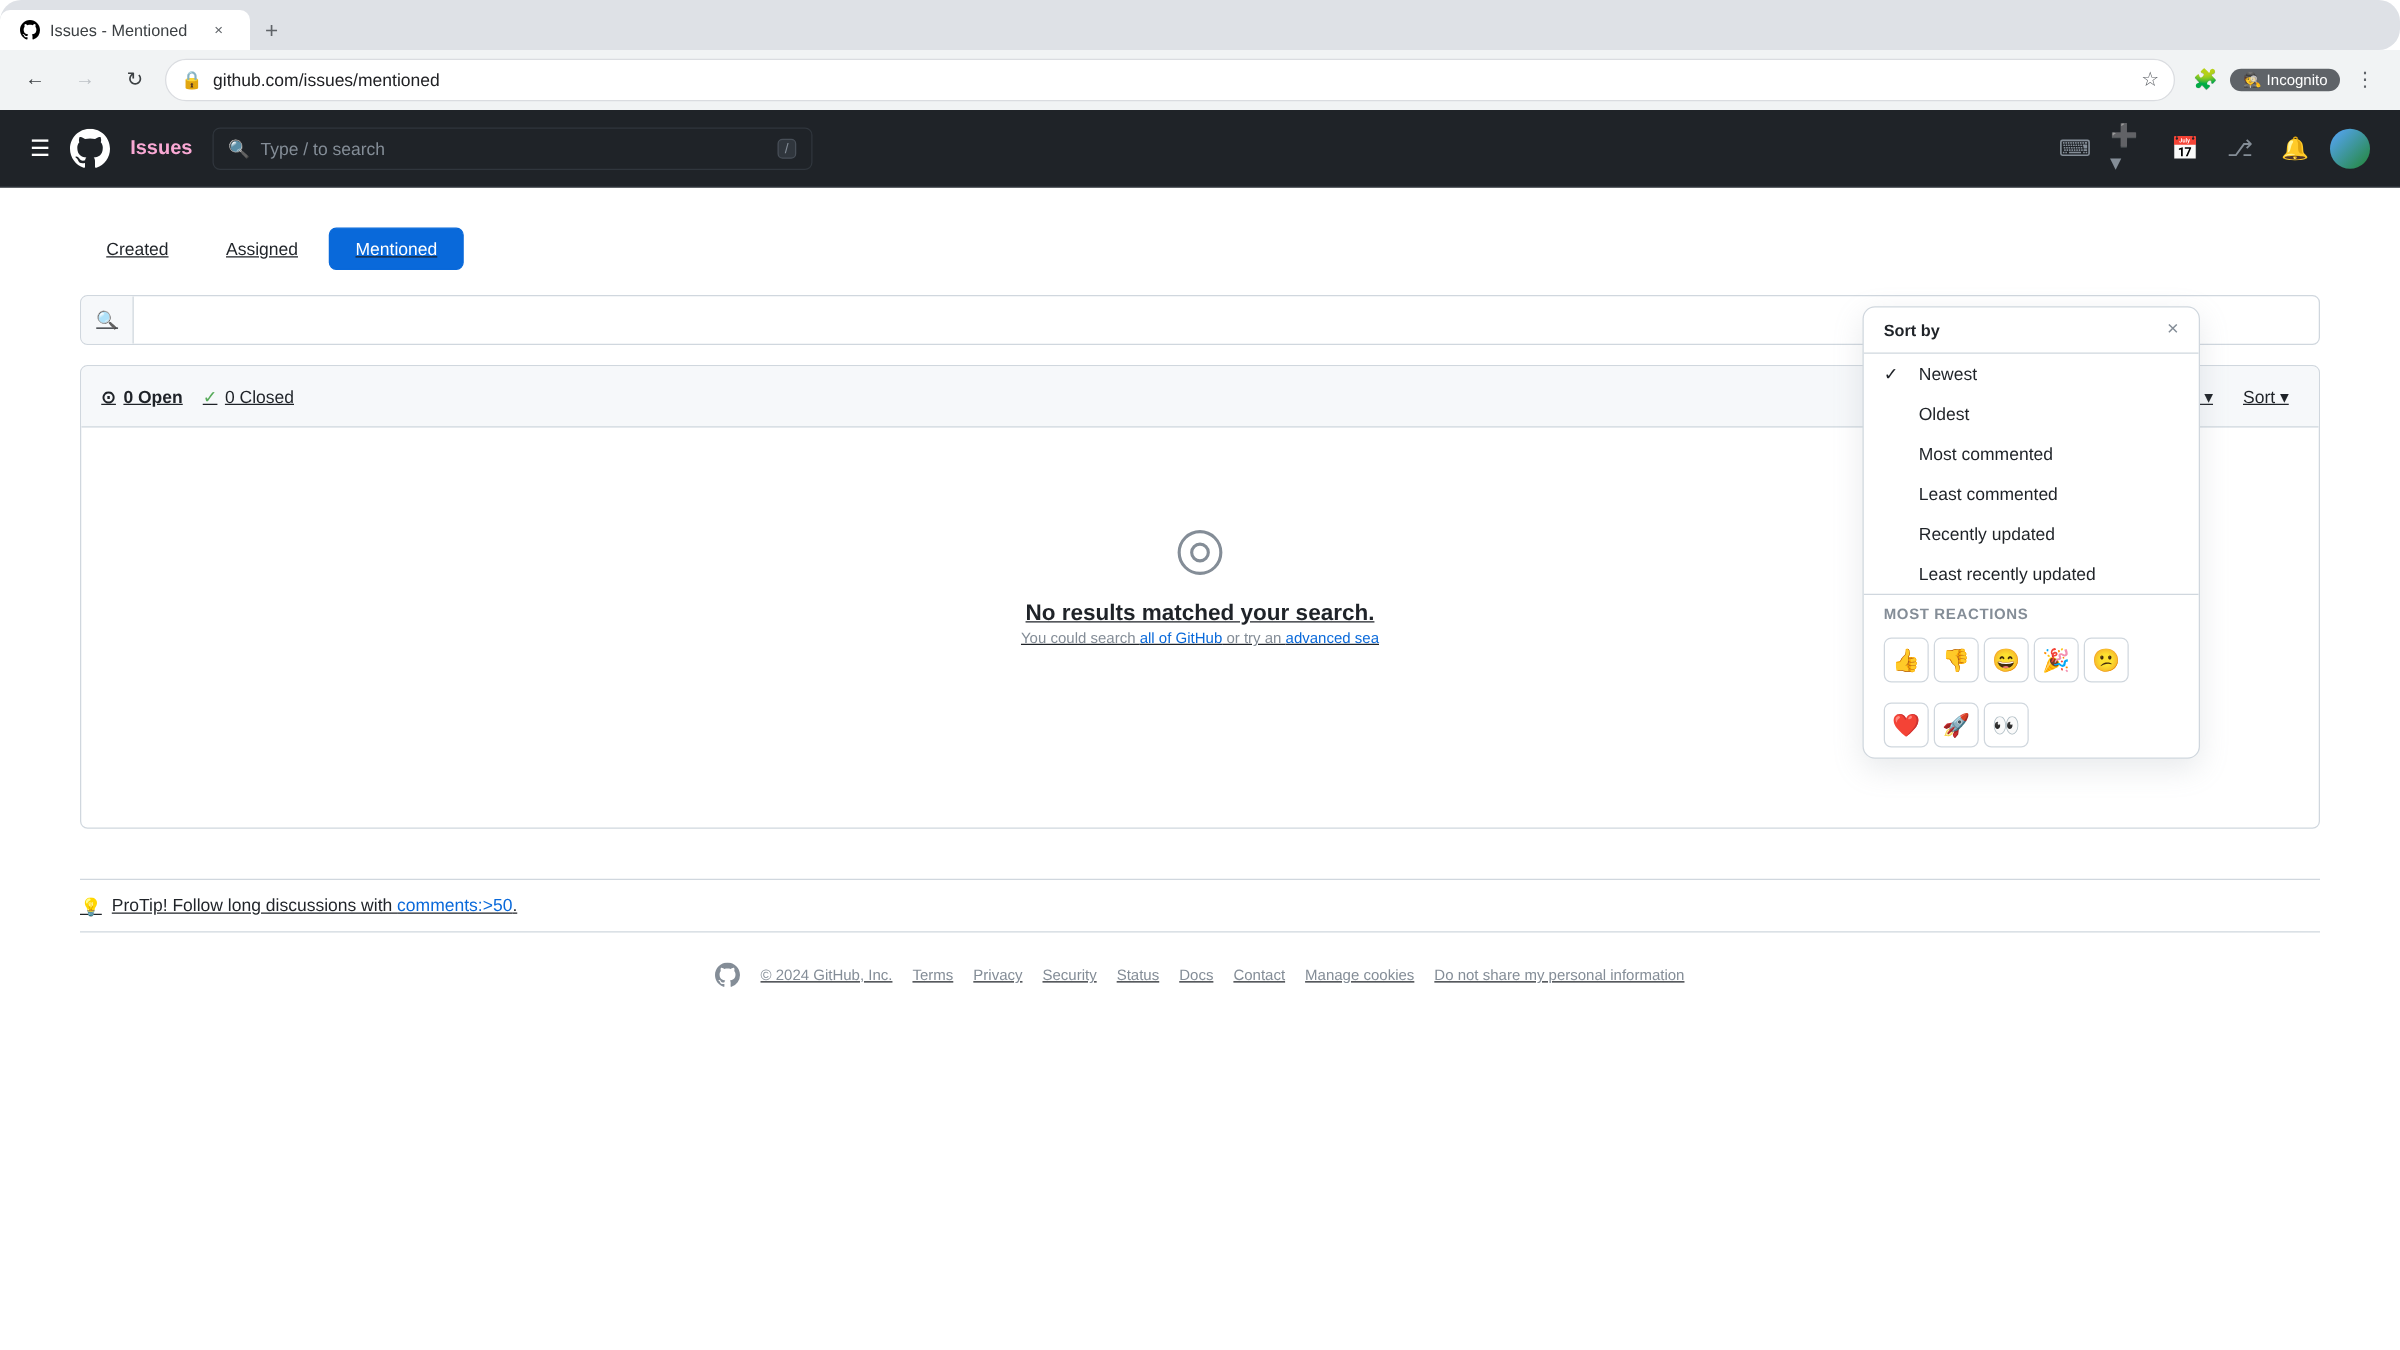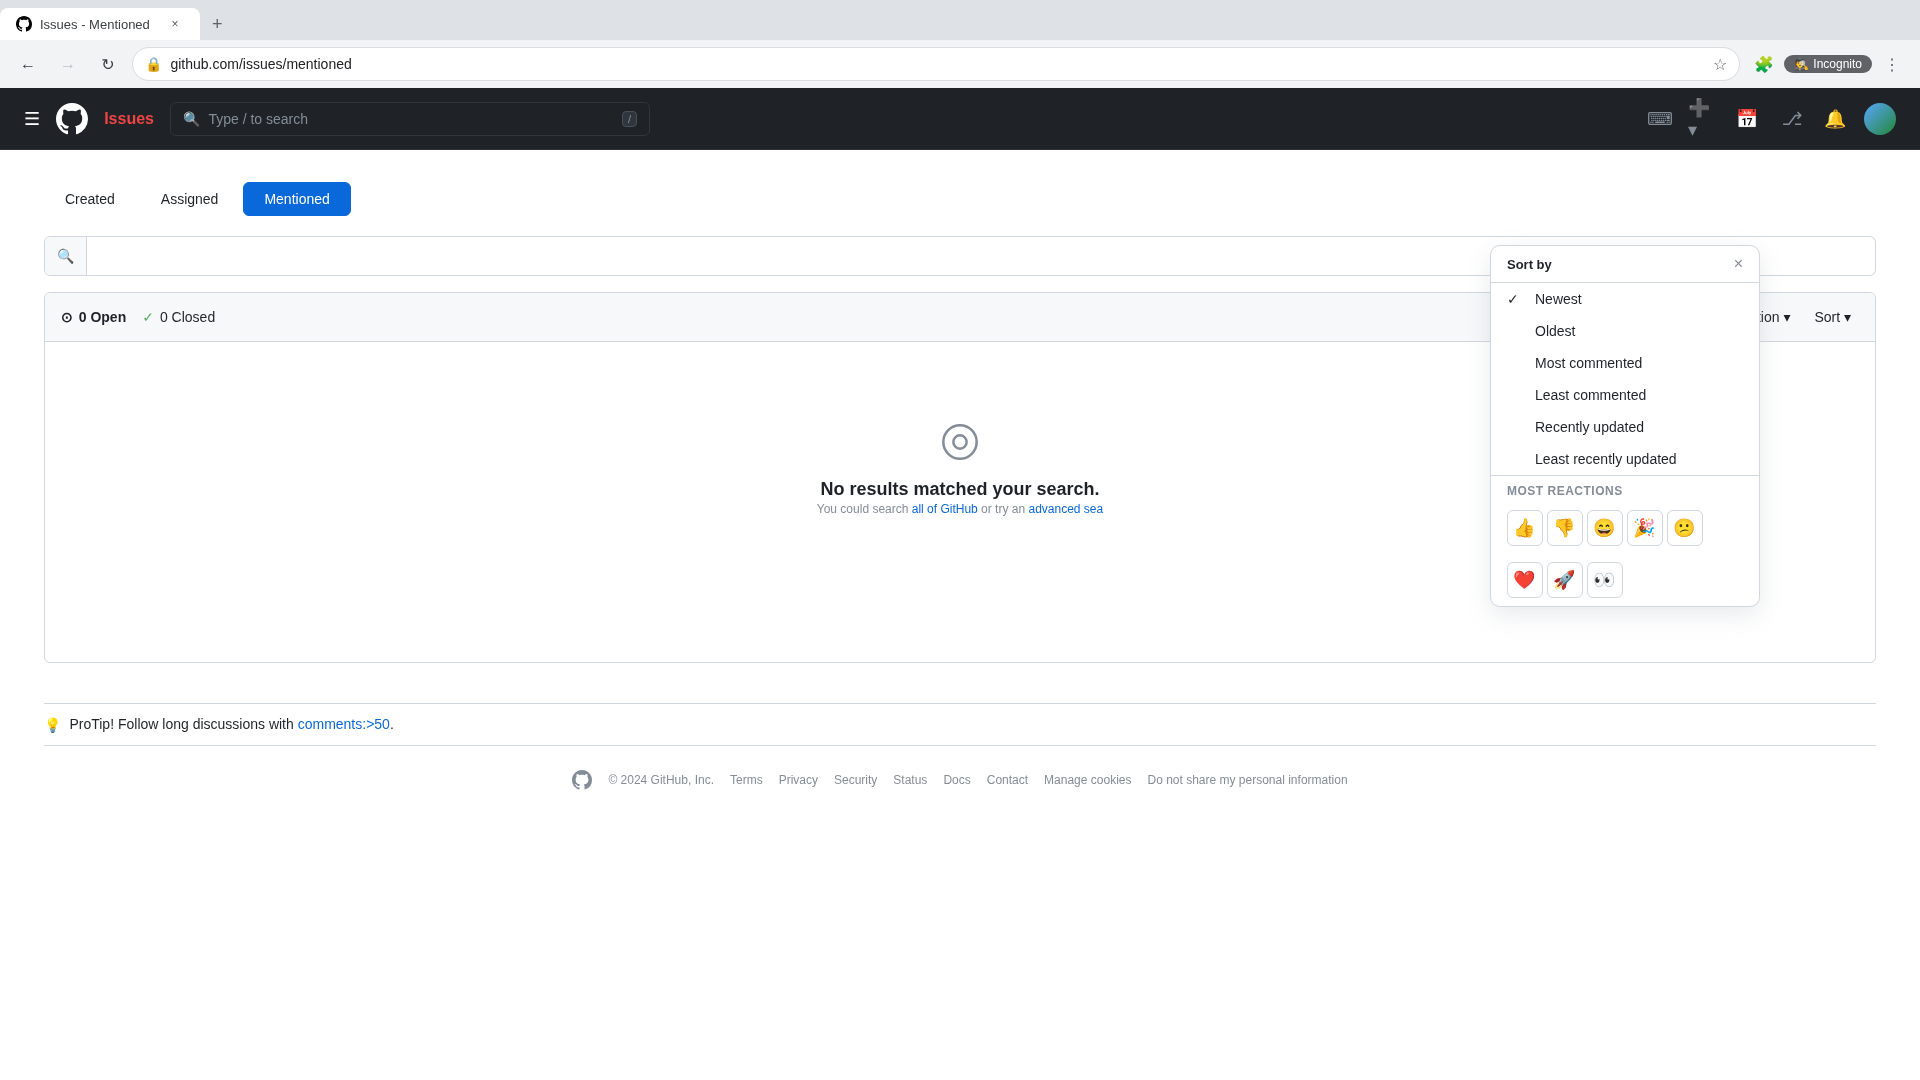--- a/index.html
+++ b/index.html
@@ -1,17 +1,17 @@
 <!DOCTYPE html>
 <html><head>
   <meta charset="utf-8">
   <style>
     * { margin: 0; padding: 0; box-sizing: border-box; }
     body { font-family: -apple-system, BlinkMacSystemFont, 'Segoe UI', Helvetica, Arial, sans-serif; font-size: 14px; background: #ffffff; color: #1f2328; width: 1920px; height: 1080px; overflow: hidden; }
-    .browser-tab-bar { display: flex; align-items: flex-end; padding: 8px 0 0 0; background: #dee1e6; height: 40px; }
+    .browser-tab-bar { display: flex; align-items: flex-end; padding: 8px 0 0 0; background: #dee1e6; height: 40px; border-radius: 17px; }
     .browser-tab { display: flex; align-items: center; gap: 8px; background: #ffffff; padding: 0 16px; height: 32px; border-radius: 8px 8px 0 0; font-size: 13px; color: #3c4043; min-width: 200px; cursor: pointer; }
     .browser-tab .favicon { width: 16px; height: 16px; }
     .browser-tab .tab-title { flex: 1; white-space: nowrap; overflow: hidden; text-overflow: ellipsis; }
     .browser-tab .close-btn { width: 18px; height: 18px; border-radius: 50%; display: flex; align-items: center; justify-content: center; font-size: 12px; color: #5f6368; cursor: pointer; }
     .new-tab-btn { padding: 0 12px; height: 32px; display: flex; align-items: center; color: #5f6368; cursor: pointer; font-size: 18px; }
     .browser-toolbar { display: flex; align-items: center; gap: 8px; padding: 6px 12px; background: #f1f3f4; height: 48px; }
     .nav-btn { width: 32px; height: 32px; border-radius: 50%; display: flex; align-items: center; justify-content: center; cursor: pointer; color: #3c4043; font-size: 16px; border: none; background: transparent; }
     .nav-btn.disabled { color: #bdc1c6; cursor: default; }
     .address-bar { flex: 1; display: flex; align-items: center; background: #ffffff; border: 1px solid #dadce0; border-radius: 20px; padding: 0 12px; height: 34px; gap: 8px; }
     .address-bar-lock { color: #5f6368; font-size: 14px; }
@@ -22,32 +22,32 @@
     .incognito-badge { background: #5f6368; color: white; border-radius: 12px; padding: 2px 10px; font-size: 12px; display: flex; align-items: center; gap: 4px; cursor: pointer; }
 
     
     .gh-app { display: flex; flex-direction: column; height: calc(1080px - 88px); background: #ffffff; }
 
     
     .gh-header { height: 62px; background: #1f2328; display: flex; align-items: center; padding: 0 24px; gap: 16px; border-bottom: 1px solid #30363d; }
     .gh-hamburger { color: #fff; font-size: 18px; cursor: pointer; }
     .gh-logo { width: 32px; height: 32px; display: flex; align-items: center; justify-content: center; color: #fff; }
     .gh-logo svg { fill: white; }
-    .gh-issues-text { color: #ef4444; font-size: 16px; font-weight: 600; }
+    .gh-issues-text { color: #f9a8d4; font-size: 16px; font-weight: 600; }
     .gh-search-bar { display: flex; align-items: center; background: #1f2328; border: 1px solid #30363d; border-radius: 6px; padding: 5px 12px; gap: 8px; flex: 1; max-width: 480px; height: 34px; cursor: text; }
     .gh-search-bar .search-icon { color: #848d97; font-size: 14px; }
     .gh-search-placeholder { color: #848d97; font-size: 14px; flex: 1; }
     .gh-search-kbd { background: #30363d; color: #848d97; border: 1px solid #484f58; border-radius: 4px; padding: 1px 5px; font-size: 11px; }
     .gh-header-spacer { flex: 1; }
     .gh-header-actions { display: flex; align-items: center; gap: 12px; }
     .gh-header-icon-btn { color: #848d97; font-size: 18px; cursor: pointer; display: flex; align-items: center; justify-content: center; width: 32px; height: 32px; border-radius: 6px; }
     .gh-avatar { width: 32px; height: 32px; border-radius: 50%; background: linear-gradient(135deg, #58a6ff, #238636); display: flex; align-items: center; justify-content: center; cursor: pointer; overflow: hidden; }
 
     
-    .gh-content { padding: 32px 44px; flex: 1; overflow-y: auto; position: relative; }
+    .gh-content { padding: 32px 64px; flex: 1; overflow-y: auto; position: relative; text-decoration: underline; }
 
     
     .gh-tabs { display: flex; gap: 4px; margin-bottom: 20px; }
     .gh-tab { padding: 8px 20px; border-radius: 6px; font-size: 14px; font-weight: 500; cursor: pointer; border: 1px solid transparent; color: #1f2328; background: transparent; }
     .gh-tab.active { background: #0969da; color: #ffffff; border-color: #0969da; }
 
     
     .gh-filter-bar { display: flex; align-items: center; border: 1px solid #d0d7de; border-radius: 6px; padding: 0; overflow: hidden; margin-bottom: 16px; }
     .gh-filter-icon { padding: 0 12px; color: #848d97; font-size: 14px; border-right: 1px solid #d0d7de; height: 38px; display: flex; align-items: center; background: #f6f8fa; }
     .gh-filter-input { flex: 1; padding: 8px 12px; border: none; outline: none; font-size: 14px; color: #1f2328; background: #ffffff; }

